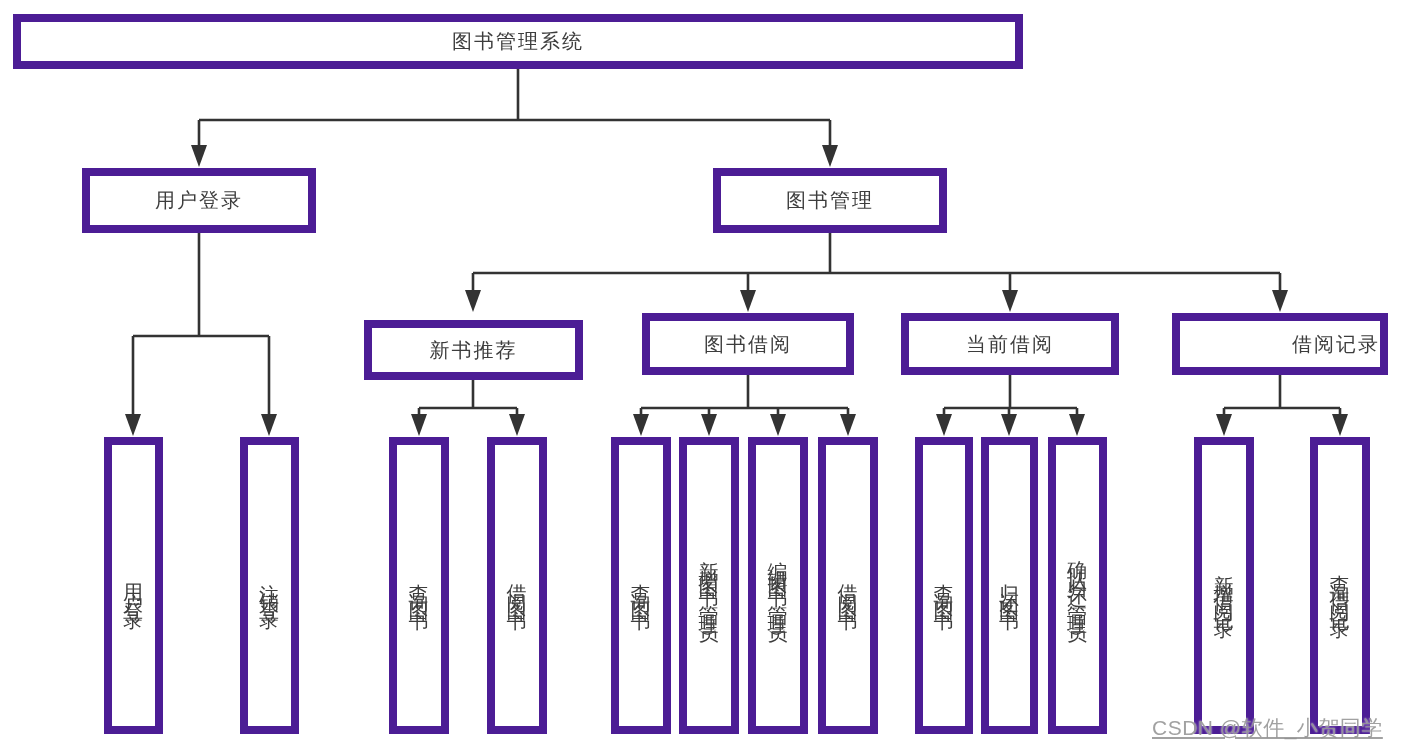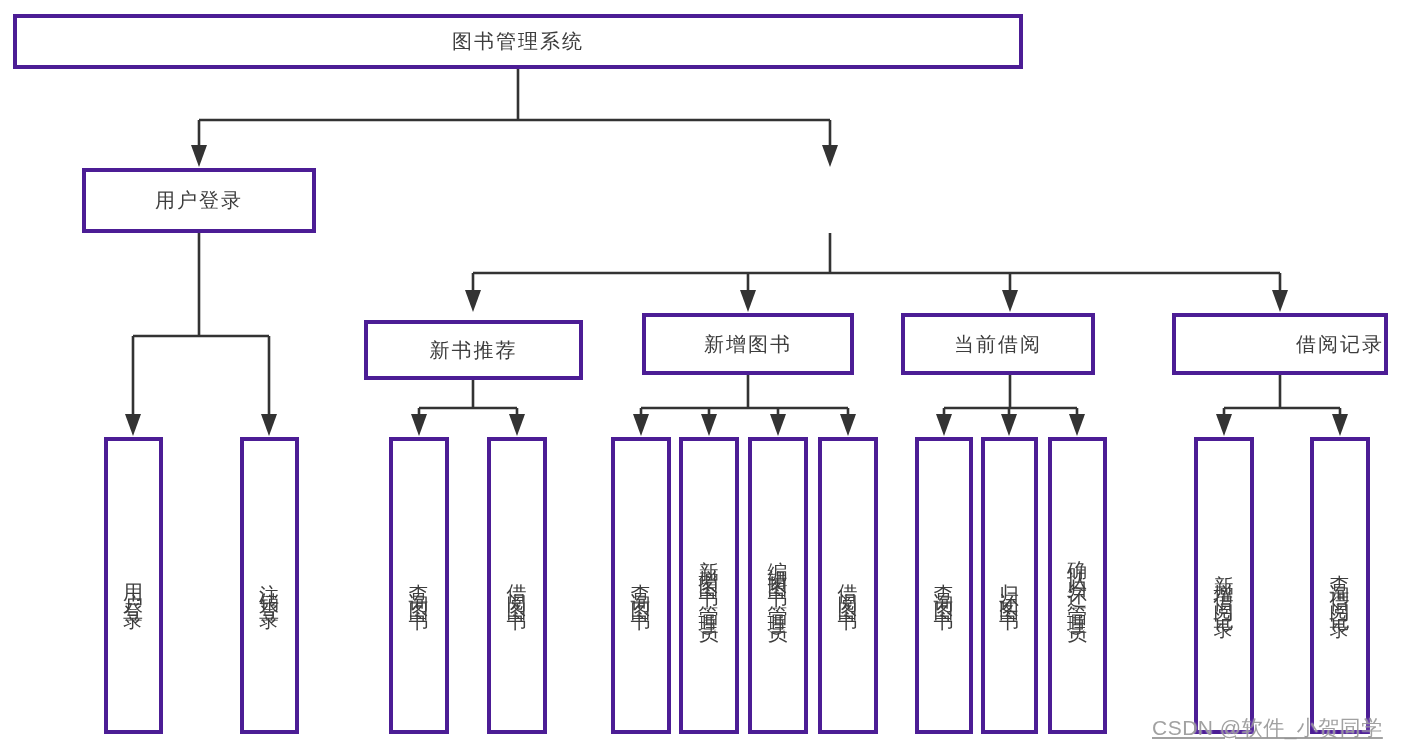--- a/index.html
+++ b/index.html
@@ -12,21 +12,21 @@
     overflow: hidden;
   }
   svg.connectors {
     position: absolute;
     left: 0; top: 0;
     width: 1405px; height: 747px;
   }
   .box {
     position: absolute;
     box-sizing: border-box;
-    border: 4px solid #4c1d95;
+    border: 8px solid #4c1d95;
     background: #ffffff;
     display: flex;
     align-items: center;
     justify-content: center;
     color: #3d3d3d;
   }
   .box .hlabel {
     font-size: 20px;
     letter-spacing: 2px;
     white-space: nowrap;
@@ -37,21 +37,21 @@
     font-size: 20px;
     letter-spacing: 9px;
     line-height: 1;
     white-space: nowrap;
   }
   .root-box     { left: 13px;   top: 14px;  width: 1010px; height: 55px; }
   .n-user-login { left: 82px;   top: 168px; width: 234px;  height: 65px; }
   .n-book-mgmt  { left: 713px;  top: 168px; width: 234px;  height: 65px; }
   .n-new-books      { left: 364px;  top: 301px; width: 219px; height: 60px; margin-top: 19px; }
   .n-book-borrow    { left: 642px;  top: 313px; width: 212px; height: 62px; }
-  .n-current-borrow { left: 901px;  top: 313px; width: 194px; height: 62px; }
+  .n-current-borrow { left: 901px;  top: 313px; width: 218px; height: 62px; }
   .n-borrow-records { left: 1172px; top: 313px; width: 216px; height: 62px; justify-content: flex-end; }
   .leaf { top: 437px; height: 297px; }
   .l-user-login { left: 104px;  width: 59px; }
   .l-logout     { left: 240px;  width: 59px; }
   .l-nb-query   { left: 389px;  width: 60px; }
   .l-nb-borrow  { left: 487px;  width: 60px; }
   .l-bb-query   { left: 611px;  width: 60px; }
   .l-bb-add     { left: 679px;  width: 60px; }
   .l-bb-edit    { left: 748px;  width: 60px; }
   .l-bb-borrow  { left: 818px;  width: 60px; }
@@ -134,26 +134,29 @@
     </g>
   </svg>
 
   <div class="box root-box">
     <span class="hlabel">图书管理系统</span>
   </div>
 
   <div class="box n-user-login">
     <span class="hlabel">用户登录</span>
   </div>
+  <div class="box n-book-mgmt">
+    <span class="hlabel">图书管理</span>
+  </div>
 
   <div class="box n-new-books">
     <span class="hlabel">新书推荐</span>
   </div>
   <div class="box n-book-borrow">
-    <span class="hlabel">新增图书</span>
+    <span class="hlabel">图书借阅</span>
   </div>
   <div class="box n-current-borrow">
     <span class="hlabel">当前借阅</span>
   </div>
   <div class="box n-borrow-records">
     <span class="hlabel">借阅记录</span>
   </div>
 
   <div class="box leaf l-user-login">
     <span class="vlabel">用户登录</span>

